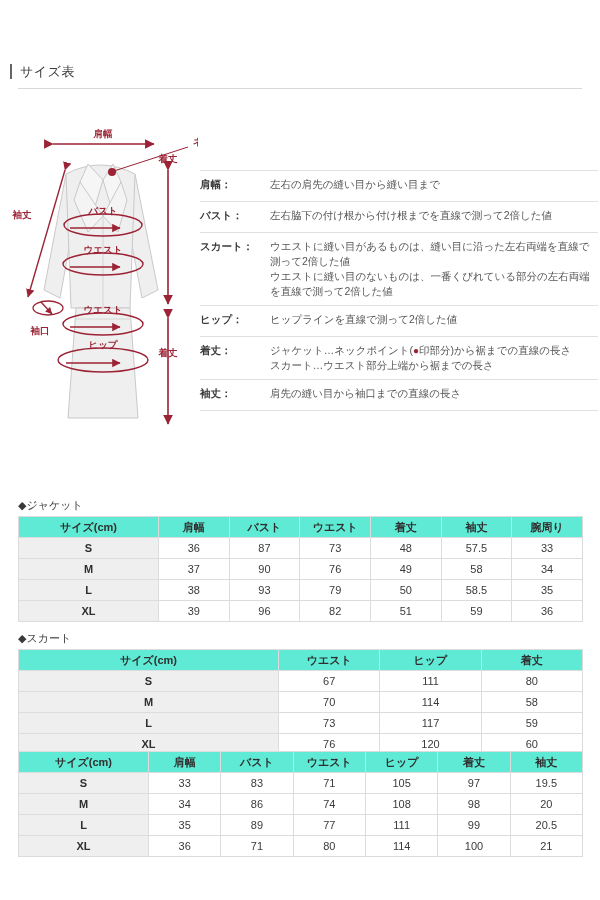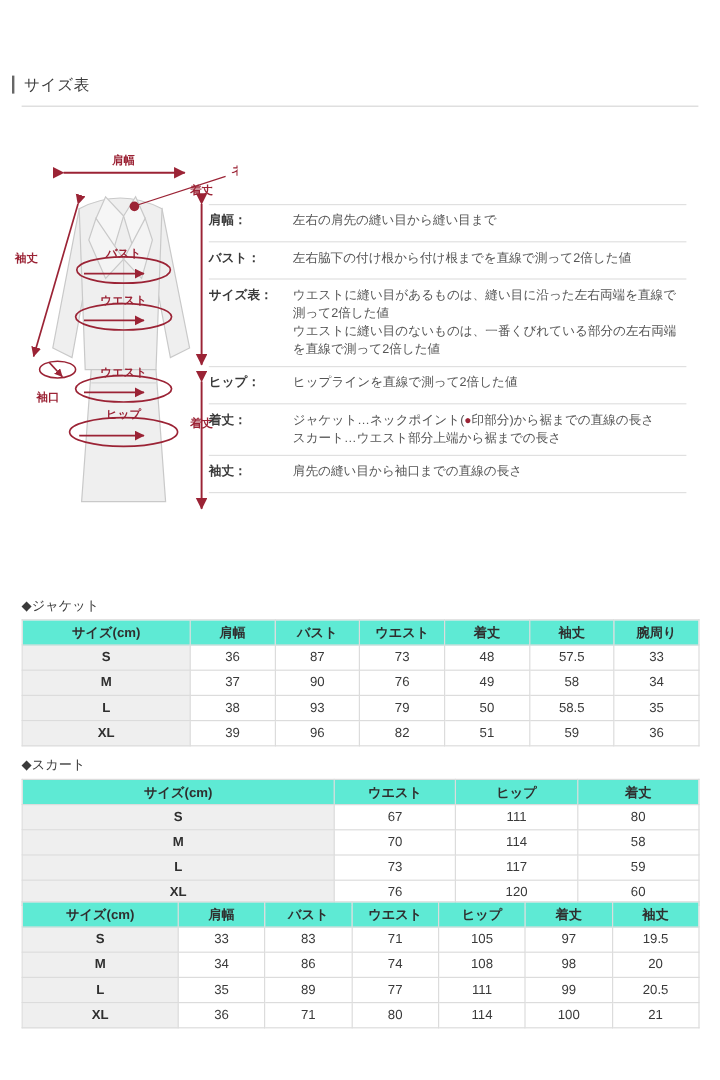--- a/index.html
+++ b/index.html
@@ -54,21 +54,21 @@
     left: 8px;
     top: 0;
     width: 190px;
     height: 330px;
   }
   .figure svg { display: block; }
 
   
   .defs {
     position: absolute;
-    left: 174px;
+    left: 200px;
     top: 58px;
     width: 398px;
   }
   .def-row {
     display: flex;
     align-items: flex-start;
     border-top: 1px solid #e0e0e0;
     padding: 6px 0 6px 0;
     min-height: 18px;
   }
@@ -222,21 +222,21 @@
           <div>左右の肩先の縫い目から縫い目まで</div>
         </div>
       </div>
       <div class="def-row">
         <div class="def-term">バスト：</div>
         <div class="def-desc">
           <div>左右脇下の付け根から付け根までを直線で測って2倍した値</div>
         </div>
       </div>
       <div class="def-row">
-        <div class="def-term">サイズ表：</div>
+        <div class="def-term">スカート：</div>
         <div class="def-desc">
           <div>ウエストに縫い目があるものは、縫い目に沿った左右両端を直線で</div>
           <div>測って2倍した値</div>
           <div>ウエストに縫い目のないものは、一番くびれている部分の左右両端</div>
           <div>を直線で測って2倍した値</div>
         </div>
       </div>
       <div class="def-row">
         <div class="def-term">ヒップ：</div>
         <div class="def-desc">

